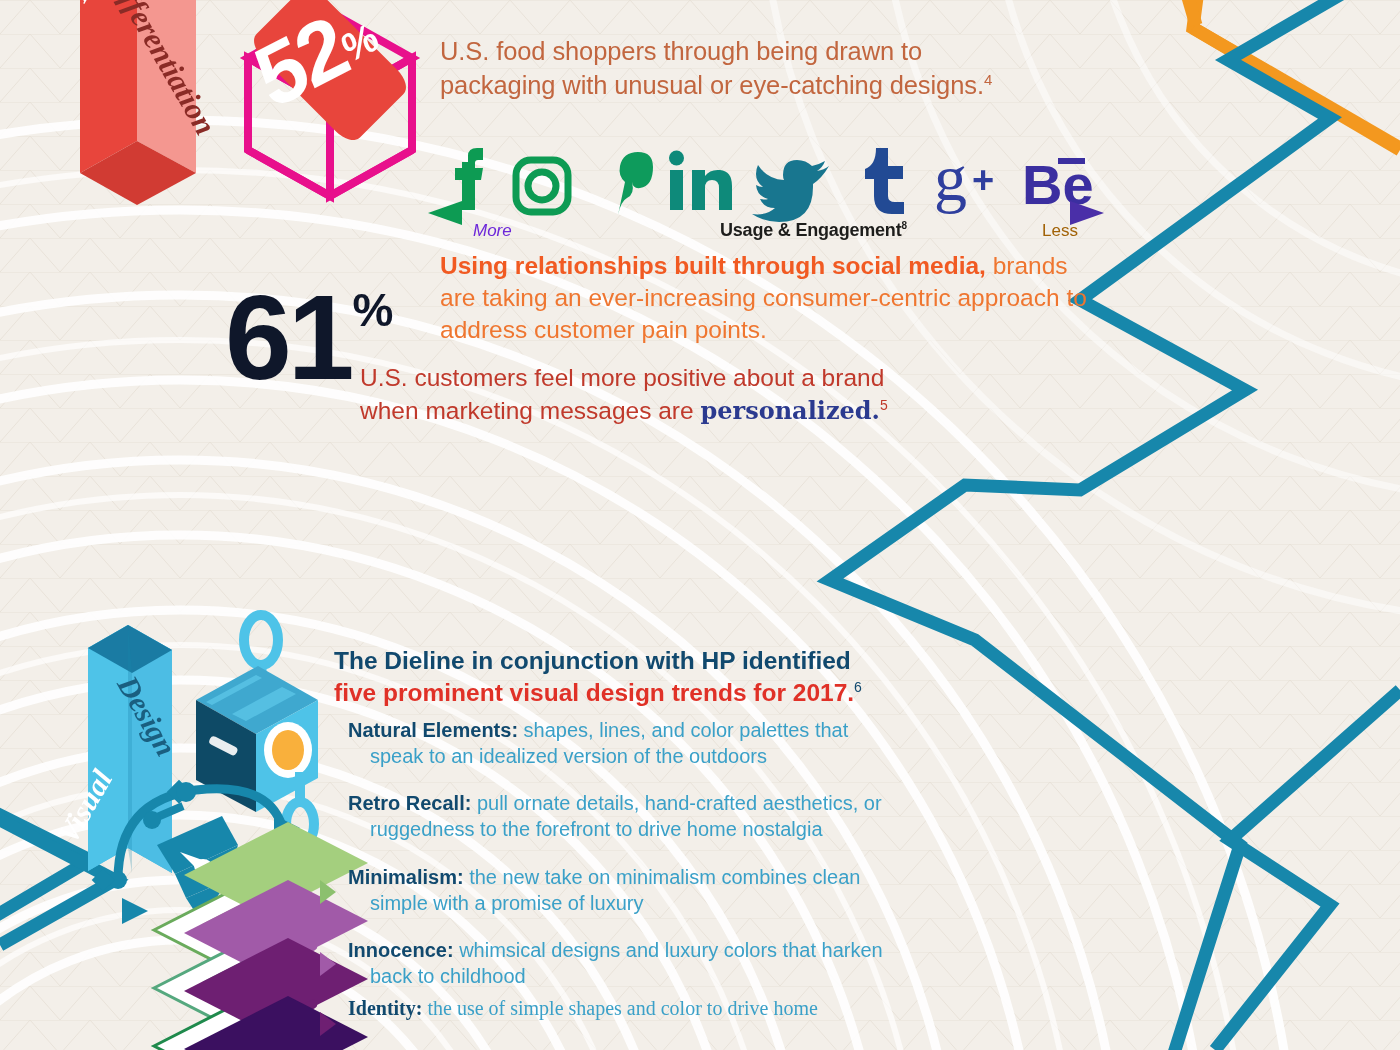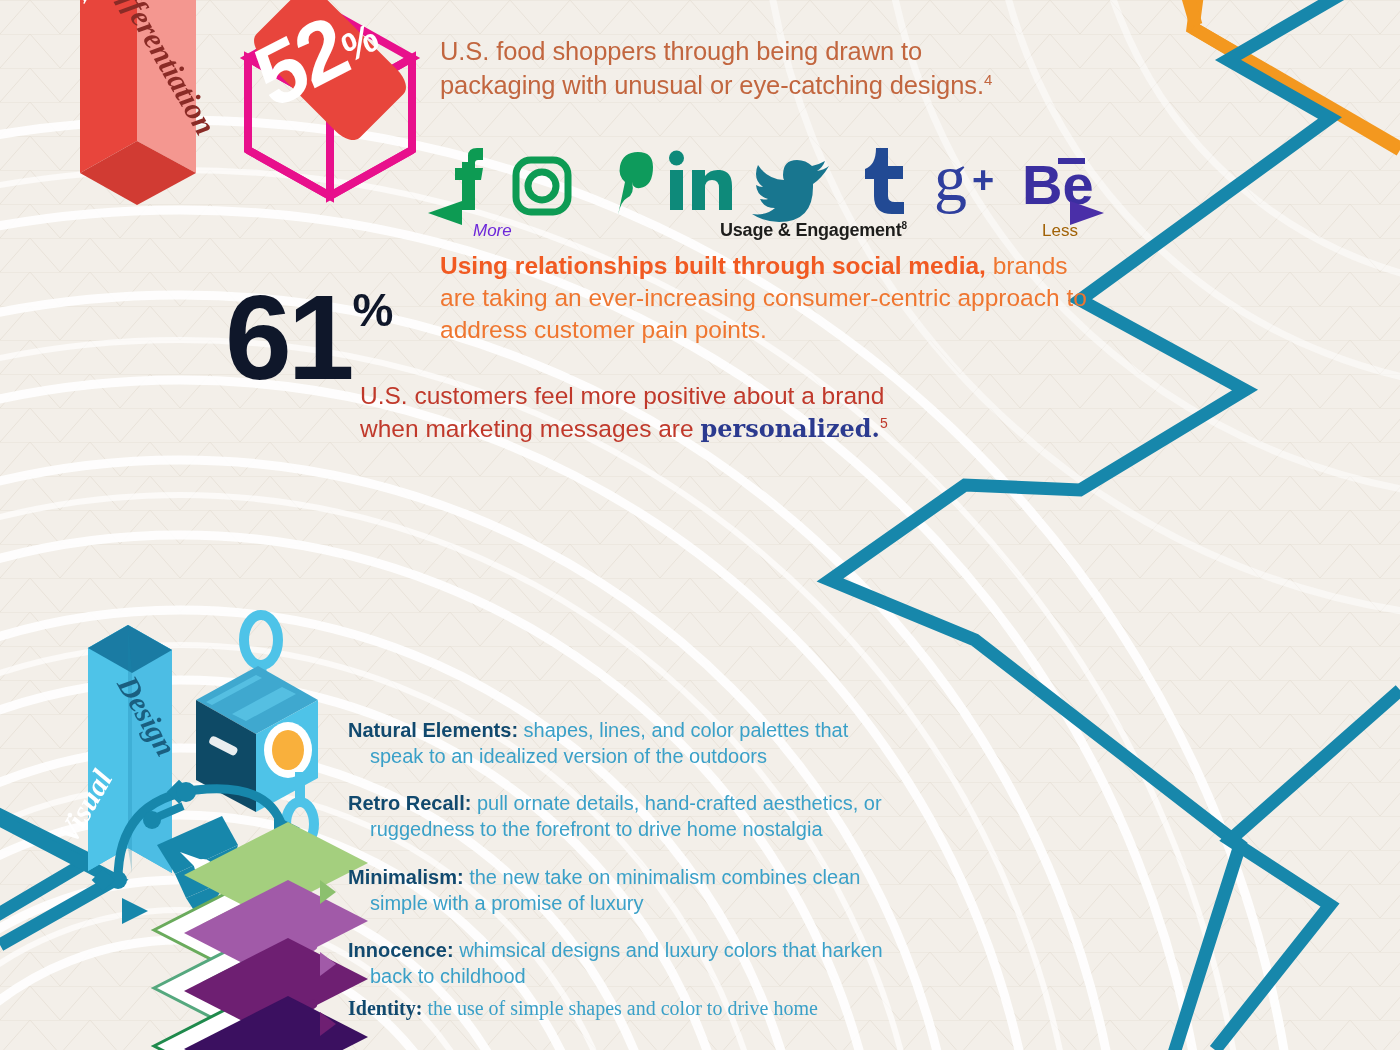--- a/index.html
+++ b/index.html
@@ -52,21 +52,21 @@
     font-size:120px;font-weight:bold;color:#0f172a;
     line-height:0.82;letter-spacing:-4px;
     font-family:"Liberation Sans", sans-serif;
   }
   .big61 .pct{
     font-size:46px;vertical-align:top;
     position:relative;top:4px;left:2px;letter-spacing:0;
   }
 
   .para61{
-    position:absolute;left:360px;top:380px;width:620px;
+    position:absolute;left:360px;top:362px;width:620px;
     font-size:24.5px;line-height:1.33;color:#c0392b;
   }
   .para61 .script{
     font-family:"DejaVu Serif", serif;
     font-weight:bold;
     color:#2b3a8f;font-size:24px;
   }
   .para61 sup{font-size:14px;color:#c0392b;}
 
   
@@ -386,20 +386,24 @@
       <polygon points="184,1049 288,996 368,1037 264,1090" fill="#3b1060"></polygon>
     </g>
   </svg>
 
   <svg class="layer" viewBox="0 0 1400 1050" width="1400" height="1050">
     <polygon points="320,880 336,892 320,904" fill="#8cc06e"></polygon>
     <polygon points="320,952 336,964 320,976" fill="#a15aa8"></polygon>
     <polygon points="320,1012 336,1024 320,1036" fill="#6e1f72"></polygon>
   </svg>
 
+  <div class="tblock vd-intro">
+    <span class="l1">The Dieline in conjunction with HP identified</span><br>
+    <span class="l2">five prominent visual design trends for 2017.</span><sup>6</sup>
+  </div>
 
   <div class="trend" id="trend-0">
     <span class="first"><b>Natural Elements:</b><span> shapes, lines, and color palettes that</span></span>
     <span class="ind">speak to an idealized version of the outdoors</span>
   </div>
 
   <div class="trend" id="trend-1">
     <span class="first"><b>Retro Recall:</b><span> pull ornate details, hand-crafted aesthetics, or</span></span>
     <span class="ind">ruggedness to the forefront to drive home nostalgia</span>
   </div>

